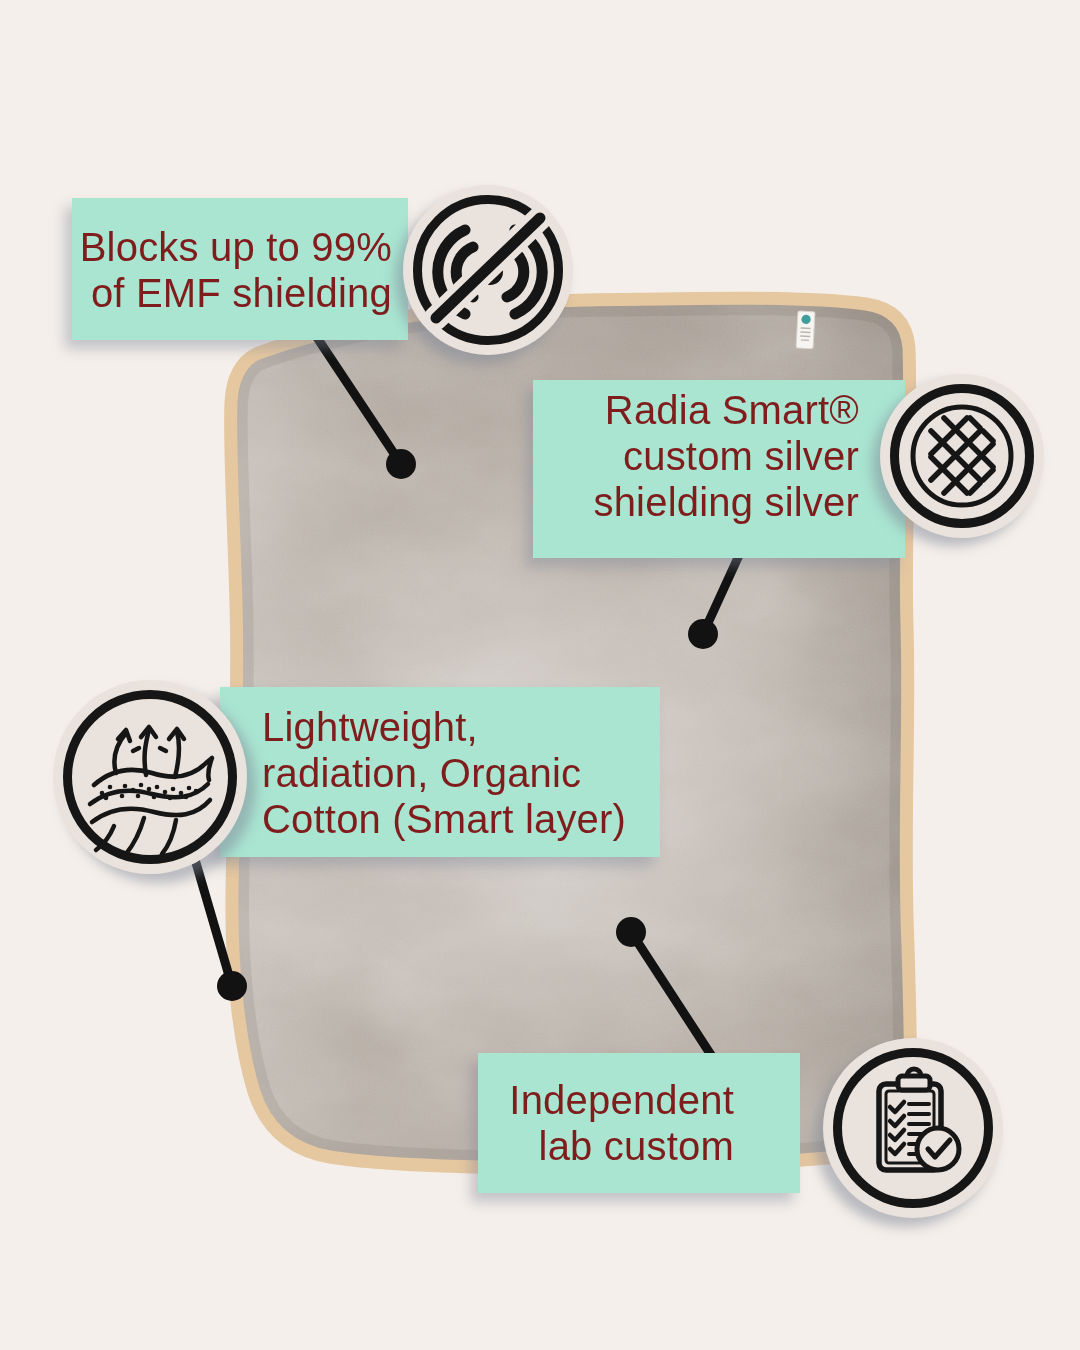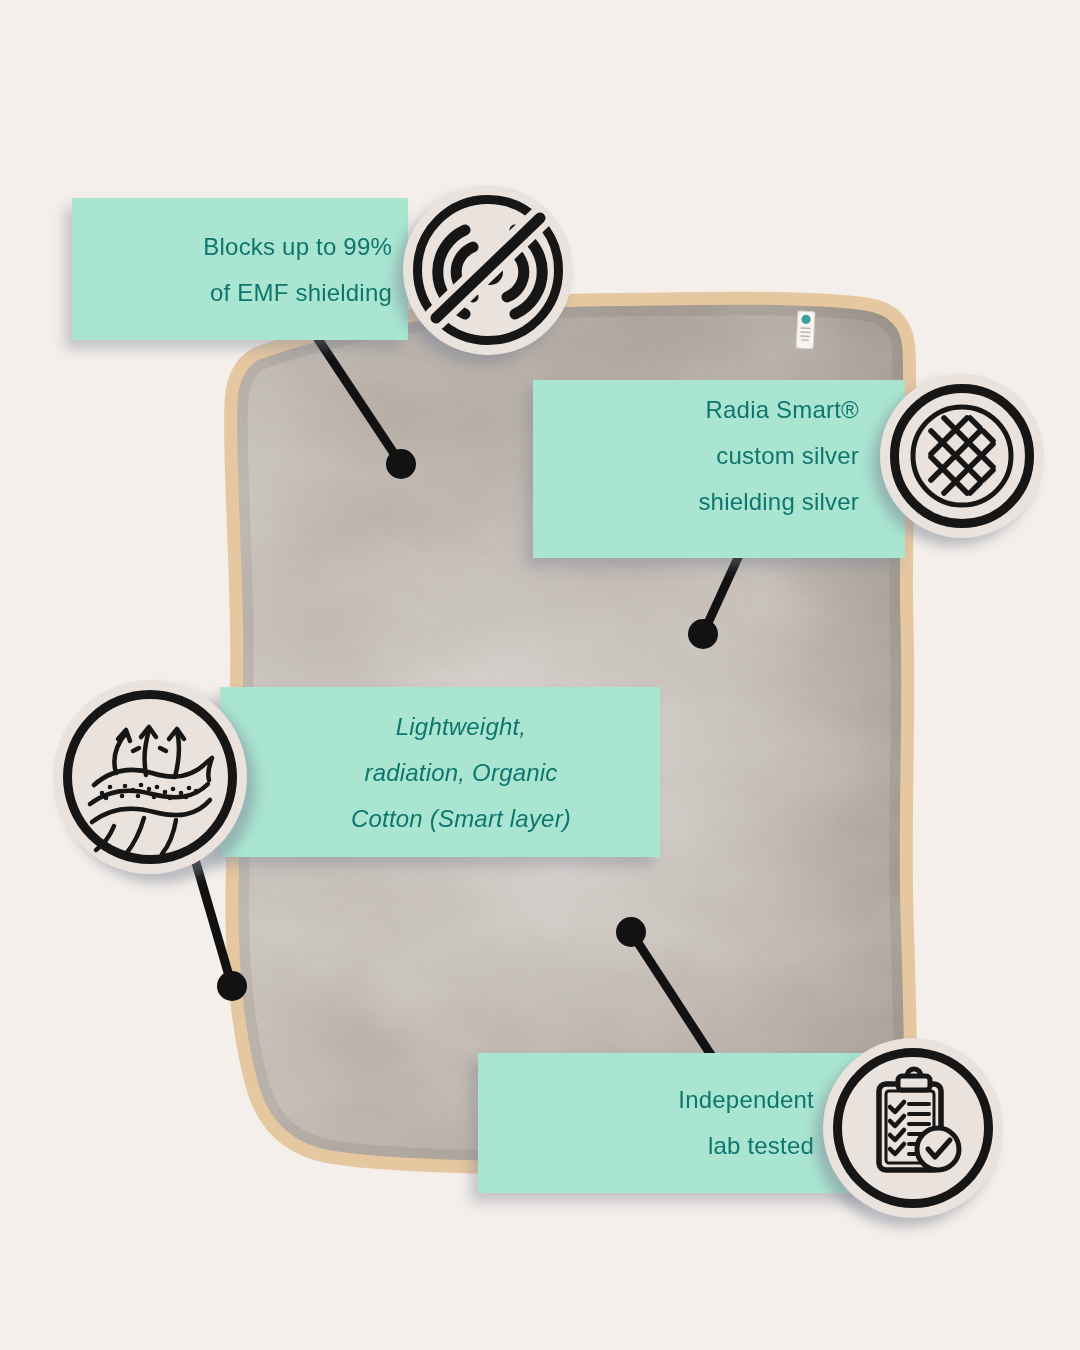--- a/index.html
+++ b/index.html
@@ -3,30 +3,30 @@
 <meta charset="utf-8">
 <style>
   html,body{margin:0;padding:0;background:#f4efea;}
   .stage{
     position:relative;width:1080px;height:1350px;overflow:hidden;
     background:#f4efea;
     font-family:"Liberation Sans", sans-serif;
   }
   svg.scene{position:absolute;left:0;top:0;width:1080px;height:1350px;}
   .label{
-    position:absolute;background:#a9e5d1;color:#0f766e;
-    box-sizing:border-box;font-size:24px;line-height:46px;font-weight:400;
+    position:absolute;background:#a9e5d1;color:#7f1d1d;
+    box-sizing:border-box;font-size:40px;line-height:46px;font-weight:400;
     box-shadow:-7px 9px 12px rgba(128,136,152,.42);
     letter-spacing:.2px;
   }
   .label .ln{display:block;}
   .l1{left:72px;top:198px;width:336px;height:142px;text-align:right;padding:26px 16px 0 0;}
   .l2{left:533px;top:380px;width:372px;height:178px;text-align:right;padding:7px 46px 0 0;}
-  .l3{left:220px;top:687px;width:440px;height:170px;text-align:center;padding:17px 0 0 42px;font-style:italic;}
-  .l4{left:478px;top:1053px;width:402px;height:140px;text-align:right;padding:24px 66px 0 0;}
+  .l3{left:220px;top:687px;width:440px;height:170px;text-align:left;padding:17px 0 0 42px;}
+  .l4{left:478px;top:1053px;width:322px;height:140px;text-align:right;padding:24px 66px 0 0;}
   .badge{position:absolute;border-radius:50%;background:#eae2dc;}
   .badge .ring{position:absolute;inset:10px;border:9px solid #161616;border-radius:50%;box-sizing:border-box;}
   .badge svg{position:absolute;left:0;top:0;width:100%;height:100%;}
   .b1{left:403px;top:185px;width:170px;height:170px;box-shadow:-8px 9px 12px rgba(128,136,152,.5);}
   .b2{left:880px;top:374px;width:164px;height:164px;box-shadow:-8px 8px 12px rgba(128,136,152,.5);}
   .b3{left:53px;top:680px;width:194px;height:194px;box-shadow:9px 9px 12px rgba(128,136,152,.5);}
   .b4{left:823px;top:1038px;width:180px;height:180px;box-shadow:-8px 9px 12px rgba(128,136,152,.5);}
   .blend-soft{mix-blend-mode:soft-light;}
 </style>
 </head>
@@ -125,21 +125,21 @@
   </div>
 
   <div class="label l3">
     <span class="ln">Lightweight,</span>
     <span class="ln">radiation, Organic</span>
     <span class="ln">Cotton (Smart layer)</span>
   </div>
 
   <div class="label l4">
     <span class="ln">Independent</span>
-    <span class="ln">lab tested</span>
+    <span class="ln">lab custom</span>
   </div>
 
   <div class="badge b1">
     <span class="ring"></span>
     <svg viewBox="-85 -85 170 170">
       <g fill="none" stroke="#161616" stroke-width="11" stroke-linecap="round">
         <path d="M -15 -23 A 27 27 0 0 0 -15 27"></path>
         <path d="M -23 -40 A 46 46 0 0 0 -23 44"></path>
         <path d="M 19 -23 A 27 27 0 0 1 19 27"></path>
         <path d="M 27 -40 A 46 46 0 0 1 27 44"></path>

